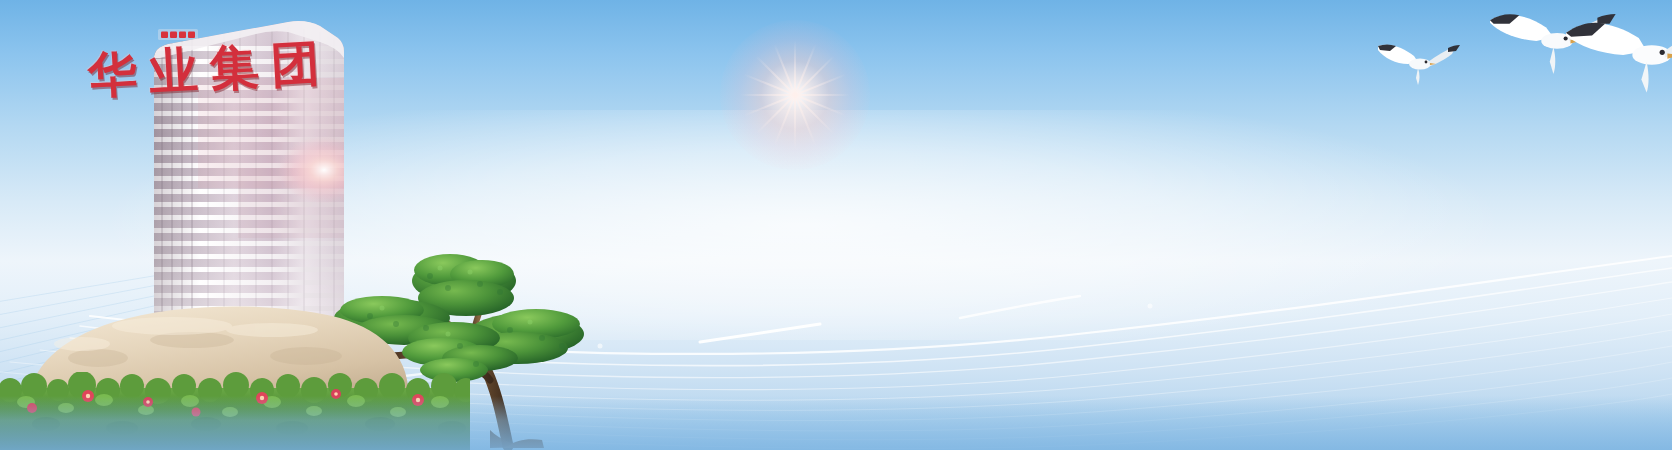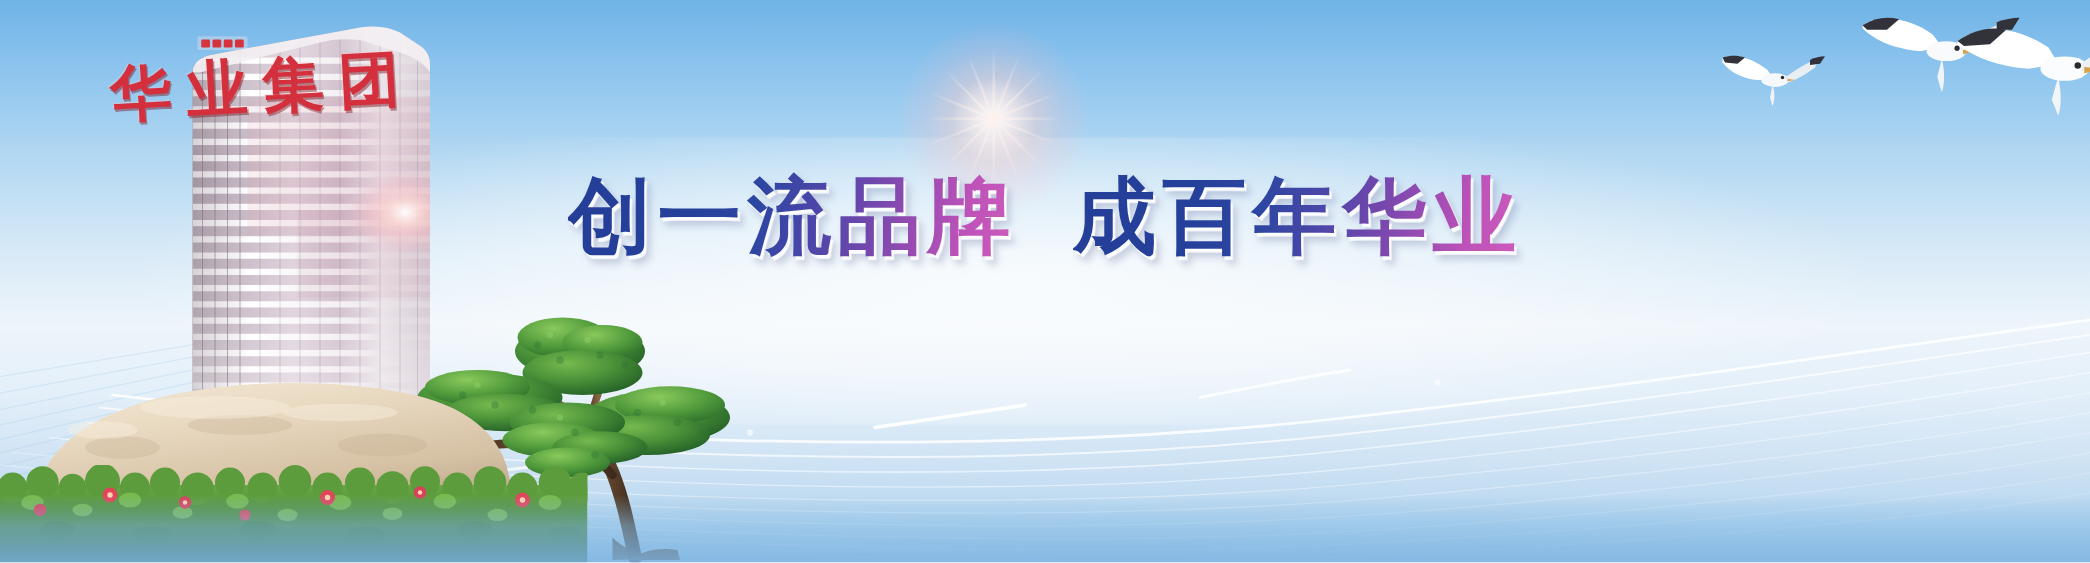--- a/index.html
+++ b/index.html
@@ -482,19 +482,16 @@
         <ellipse cx="66" cy="33" rx="15" ry="7.5" fill="#fbfcfd"></ellipse>
         <path d="M76 30 C88 21, 100 13, 112 8 L108 19 C96 27, 84 33, 76 35 Z" fill="#ecf1f4"></path>
         <path d="M100 10 C106 8, 112 7, 118 7 L112 16 L100 16 Z" fill="#31323a"></path>
         <circle cx="74" cy="31" r="2" fill="#2a2a30"></circle>
         <path d="M78 32 L88 33 L78 36 Z" fill="#d8a14a"></path>
         <path d="M62 38 C64 48, 64 56, 62 62 L58 52 Z" fill="#f2f6f8"></path>
       </g>
     </g>
   </svg>
 
-  <div class="slogan">
-    <span class="sl-inner">创一流品牌</span><span class="gap"></span><span class="sl-inner">成百年华业</span>
-  </div>
 
   <div class="water"></div>
 
 </div>
 
 </body></html>

